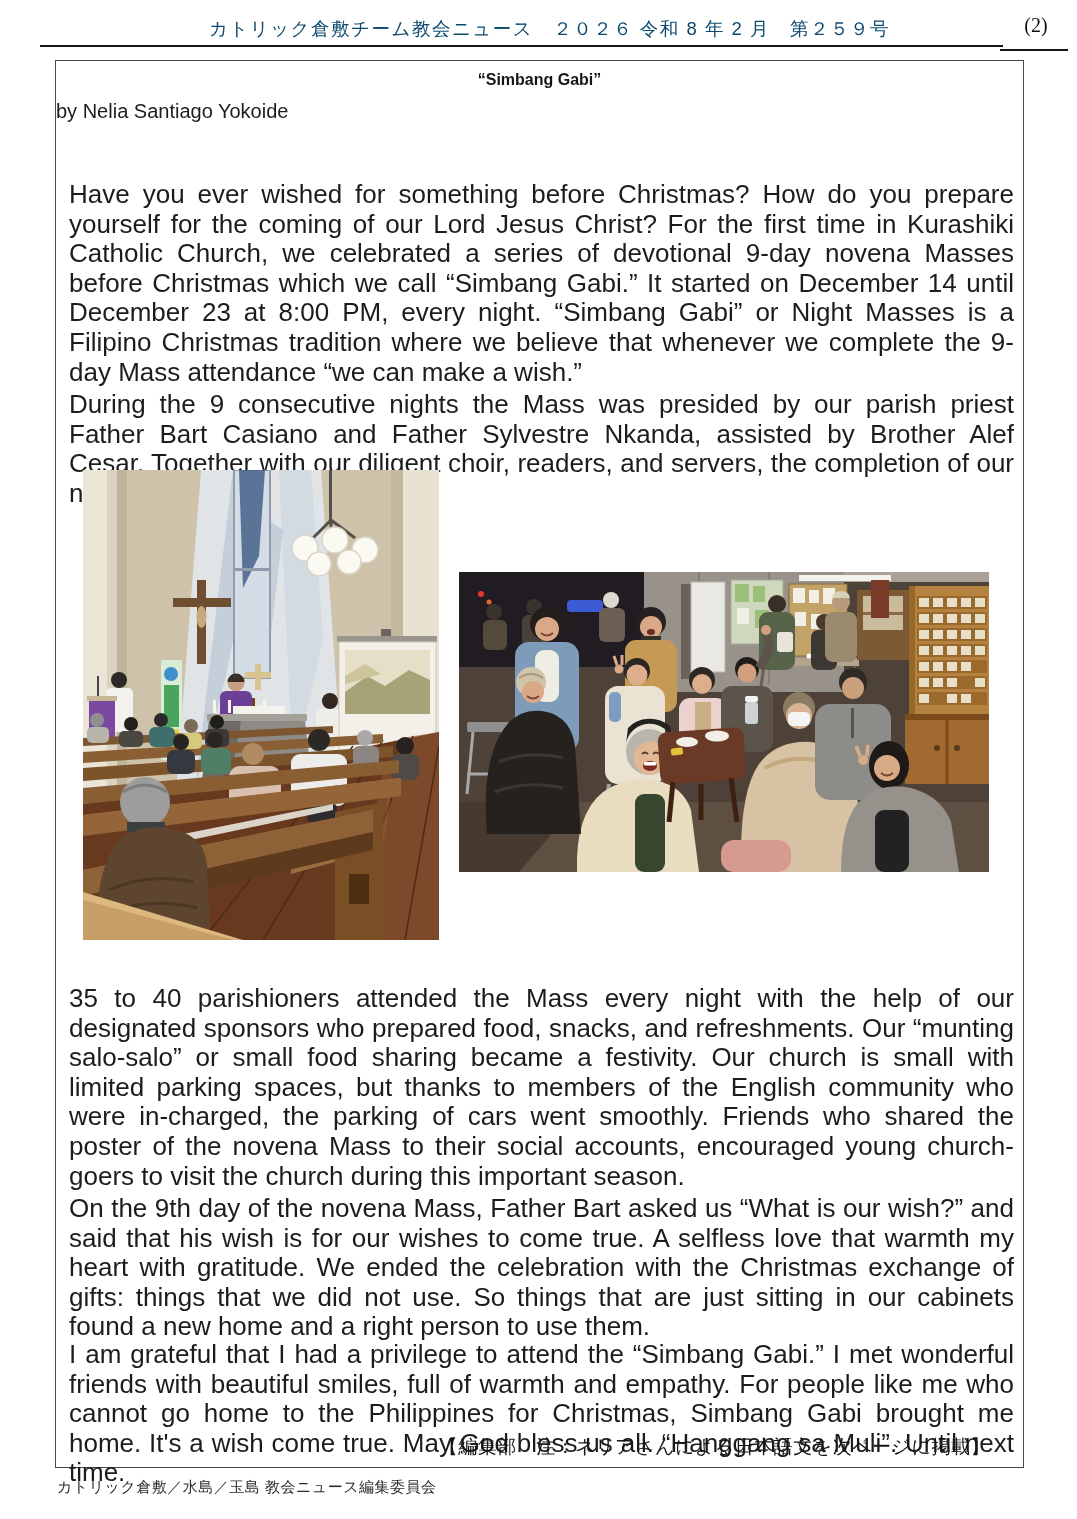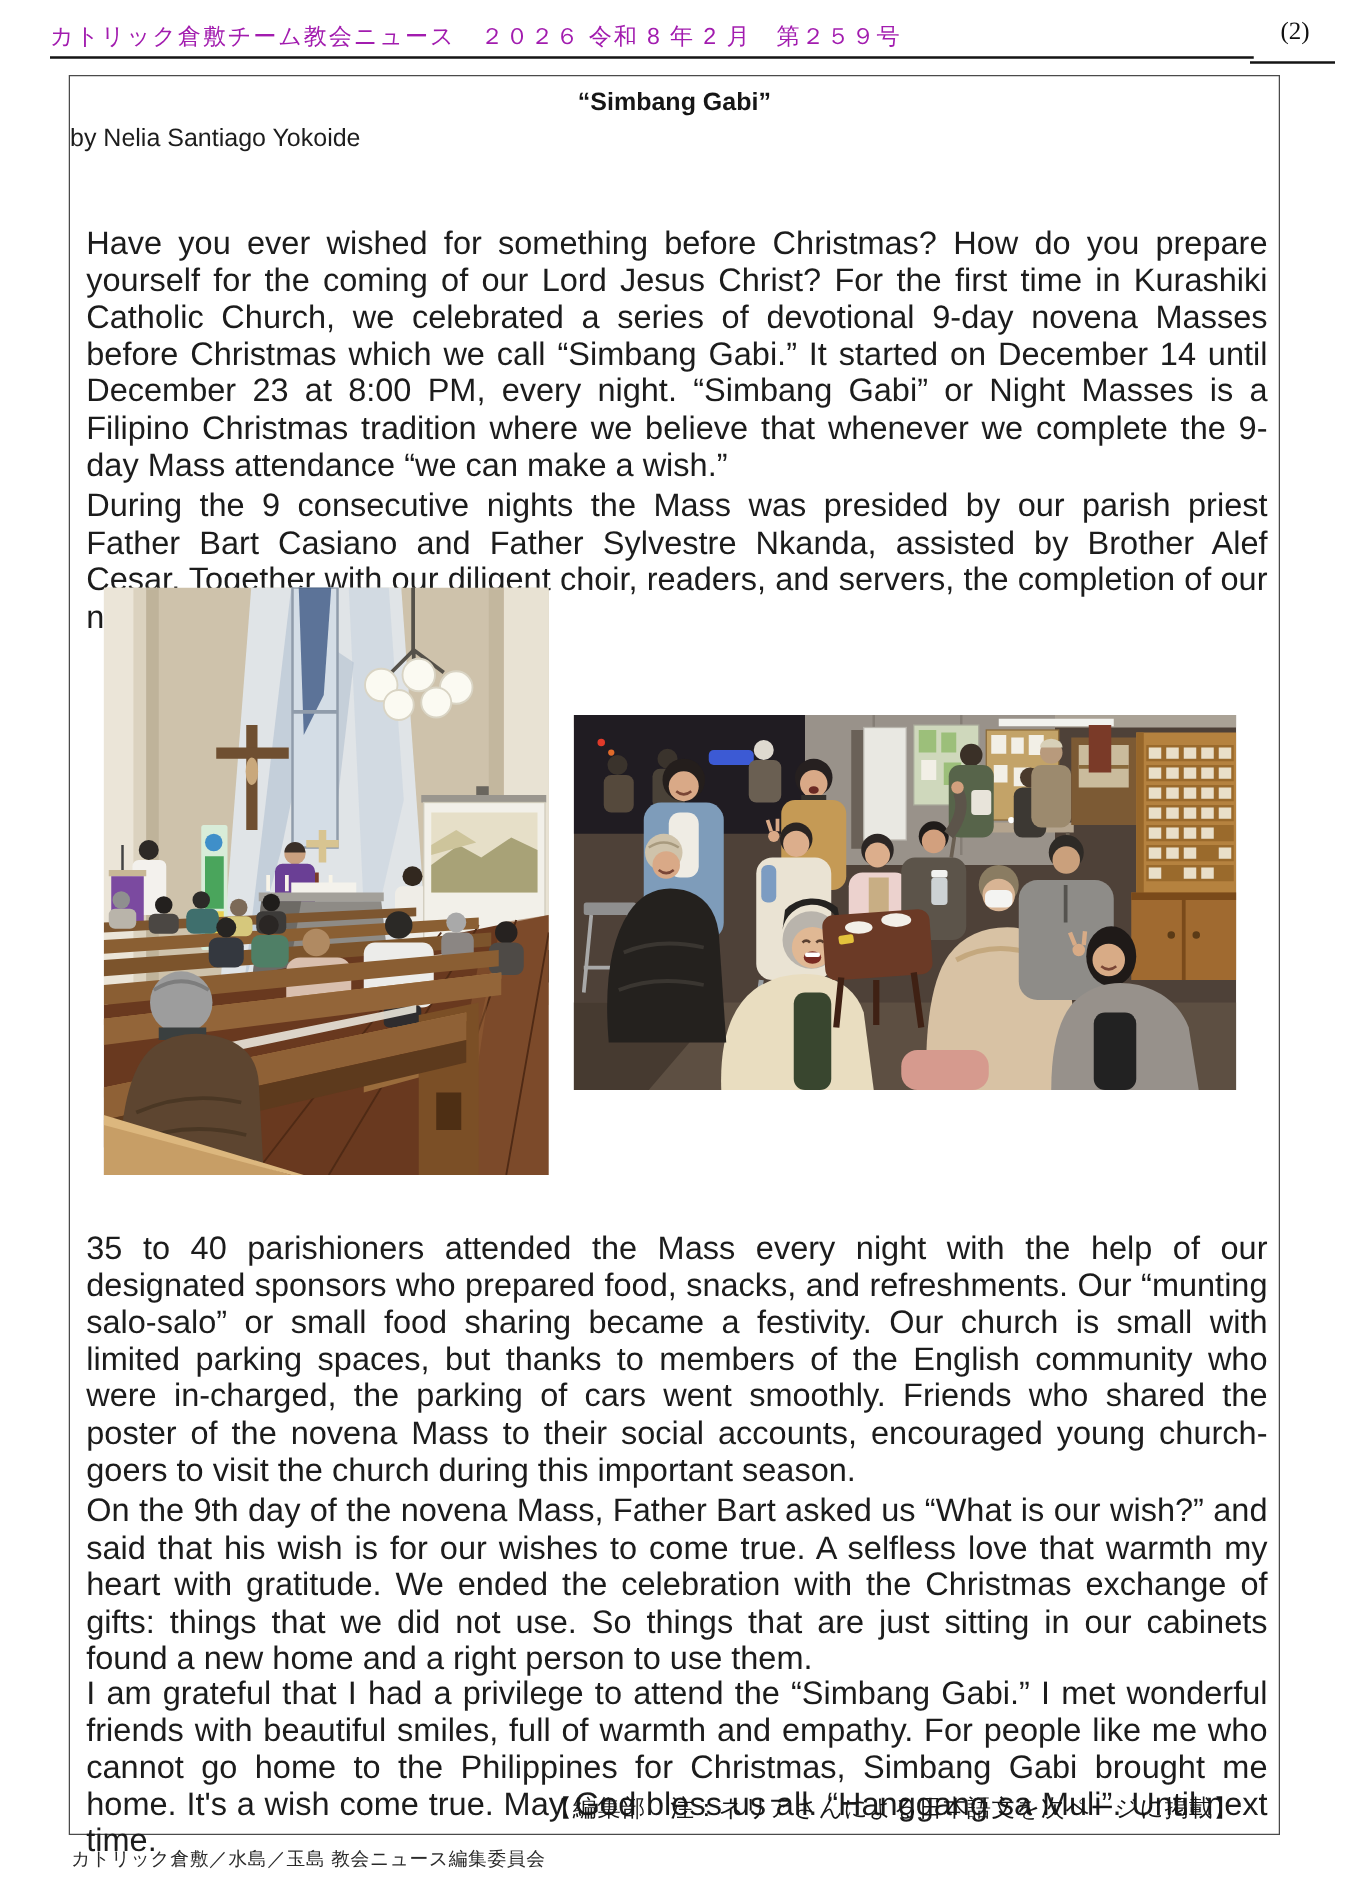--- a/index.html
+++ b/index.html
@@ -3,35 +3,35 @@
 <meta charset="utf-8">
 <style>
   html,body{margin:0;padding:0;background:#ffffff;}
   body{
     width:1077px;height:1519px;position:relative;
     font-family:"Liberation Sans","DejaVu Sans",sans-serif;
     color:#1b1b1b;
   }
   .header-title{
     position:absolute;top:16px;left:40px;width:850px;
-    text-align:left;font-size:18.5px;letter-spacing:1.5px;color:#a21caf;
+    text-align:right;font-size:18.5px;letter-spacing:1.5px;color:#0c4a6e;
   }
   .header-rule{position:absolute;top:45px;left:40px;width:963px;height:2px;background:#151515;}
   .page-number{
     position:absolute;top:14px;left:1004px;width:64px;text-align:center;
     font-family:"Liberation Serif","DejaVu Serif",serif;font-size:20px;color:#111;
   }
   .page-number-underline{position:absolute;top:49px;left:1000px;width:68px;height:2px;background:#151515;}
   .article-box{
     position:absolute;top:60px;left:55px;width:967px;height:1406px;
     border:1.5px solid #4a4a4a;background:#fff;
   }
   .article-title{
     position:absolute;top:10px;left:0;width:100%;text-align:center;
-    font-size:20px;font-weight:bold;color:#161616;
+    font-size:16px;font-weight:bold;color:#161616;
   }
   .article-byline{
     position:absolute;top:39px;left:0;width:100%;
     font-size:20px;color:#1d1d1d;
   }
   .para{
     position:absolute;left:13px;width:945px;
     font-size:26px;line-height:29.6px;text-align:justify;color:#1c1c1c;
   }
   .p1{top:93px}.p2{top:303px}.p3{top:897px}.p4{top:1107px}.p5{top:1253px}

